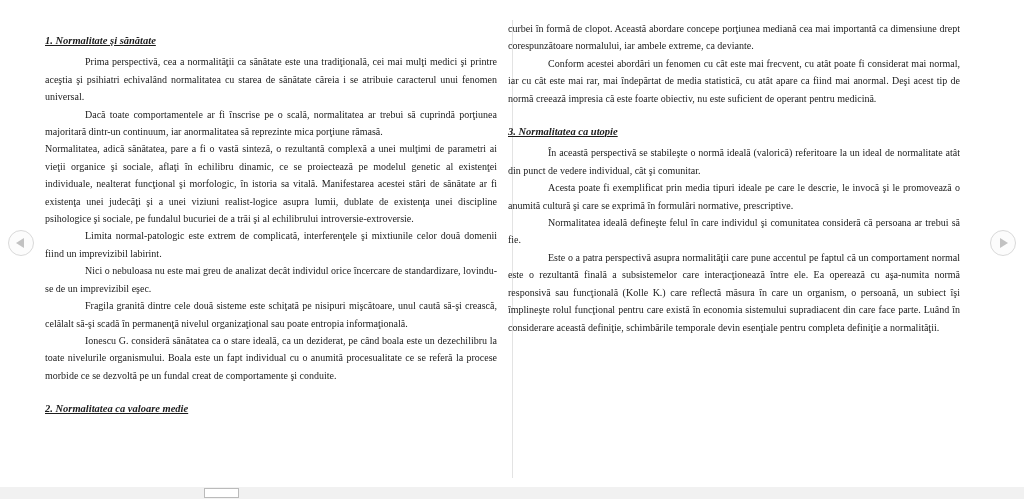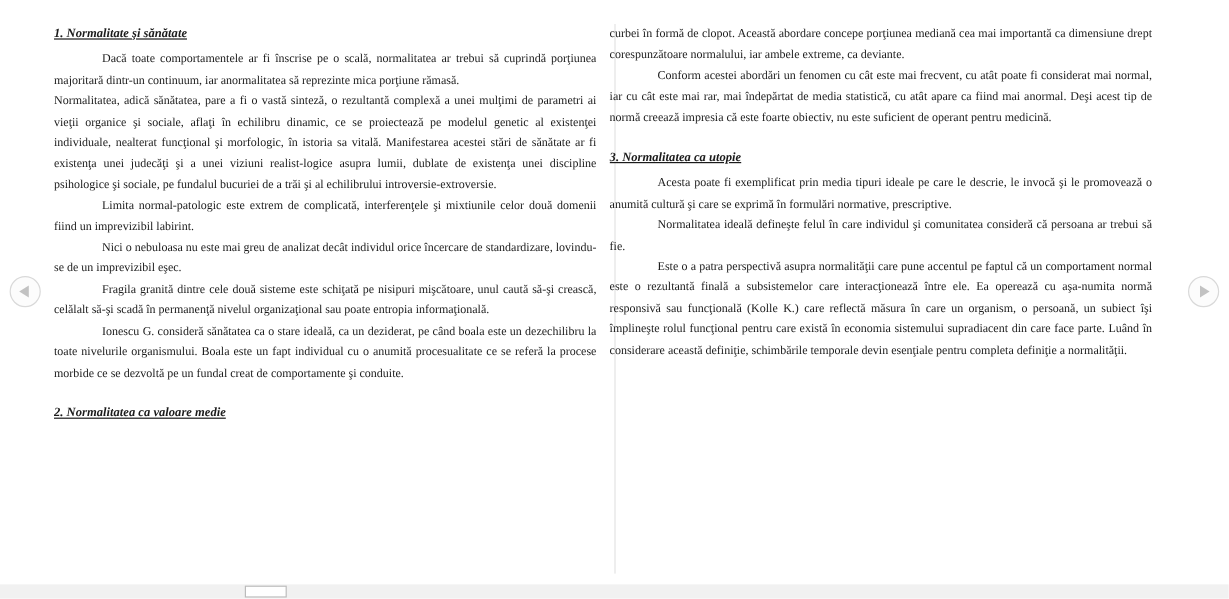--- a/index.html
+++ b/index.html
@@ -35,21 +35,21 @@
     text-indent: 40px;
   }
   .page p.no-indent { text-indent: 0; }
   .page h3 {
     font-size: 10.5px;
     font-weight: bold;
     font-style: italic;
     text-decoration: underline;
     margin: 16px 0 4px 0;
   }
-  .page h3.first { margin-top: 0; text-decoration: underline; }
+  .page h3.first { margin-top: 12px; text-decoration: underline; }
   .divider {
     position: absolute;
     left: 512px;
     top: 20px;
     width: 1px;
     height: 458px;
     background: #e3e3e3;
   }
   .nav-btn {
     position: absolute;
@@ -95,35 +95,37 @@
     cursor: pointer;
   }
 </style>
 </head>
 <body>
 
 <div class="viewer">
 
   <div class="page page-left">
     <h3 class="first">1. Normalitate şi sănătate</h3>
+    <p>Prima perspectivă, cea a normalităţii ca sănătate este una tradiţională, cei mai mulţi medici şi printre aceştia şi psihiatri echivalând normalitatea cu starea de sănătate căreia i se atribuie caracterul unui fenomen universal.</p>
     <p>Dacă toate comportamentele ar fi înscrise pe o scală, normalitatea ar trebui să cuprindă porţiunea majoritară dintr-un continuum, iar anormalitatea să reprezinte mica porţiune rămasă.</p>
     <p class="no-indent">Normalitatea, adică sănătatea,  pare a fi o vastă sinteză, o rezultantă complexă a unei mulţimi de parametri ai vieţii organice şi sociale, aflaţi în echilibru dinamic, ce se proiectează pe modelul genetic al existenţei individuale, nealterat funcţional şi morfologic, în istoria sa vitală. Manifestarea acestei stări de sănătate ar fi existenţa unei judecăţi şi a unei viziuni realist-logice asupra lumii, dublate de existenţa unei discipline psihologice şi sociale, pe fundalul bucuriei de a trăi şi al echilibrului introversie-extroversie.</p>
     <p>Limita normal-patologic este extrem de complicată, interferenţele şi mixtiunile celor două domenii fiind un imprevizibil labirint.</p>
     <p>Nici o nebuloasa nu este mai greu de analizat decât individul orice încercare de standardizare, lovindu-se de un imprevizibil eşec.</p>
     <p>Fragila granită dintre cele două sisteme este schiţată pe nisipuri mişcătoare, unul caută să-şi crească, celălalt să-şi scadă în permanenţă nivelul organizaţional sau poate entropia informaţională.</p>
     <p>Ionescu G. consideră sănătatea ca o stare ideală, ca un deziderat, pe când boala este un dezechilibru la toate nivelurile organismului. Boala este un fapt individual cu o anumită procesualitate ce se referă la procese morbide ce se dezvoltă pe un fundal creat de comportamente şi conduite.</p>
     <h3>2. Normalitatea ca valoare medie</h3>
   </div>
 
   <div class="divider"></div>
 
   <div class="page page-right">
     <p class="no-indent">curbei în formă de clopot. Această abordare concepe porţiunea mediană cea mai importantă ca dimensiune drept corespunzătoare normalului, iar ambele extreme, ca deviante.</p>
     <p>Conform acestei abordări un fenomen cu cât este mai frecvent, cu atât poate fi considerat mai normal, iar cu cât este mai rar, mai îndepărtat de media statistică, cu atât apare ca fiind mai anormal. Deşi acest tip de normă creează impresia că este foarte obiectiv, nu este suficient de operant pentru medicină.</p>
     <h3>3. Normalitatea ca utopie</h3>
+    <p>În această perspectivă se stabileşte o normă ideală (valorică) referitoare la un ideal de normalitate atât din punct de vedere individual, cât şi comunitar.</p>
     <p>Acesta poate fi exemplificat prin media tipuri ideale pe care le descrie, le invocă şi le promovează o anumită cultură şi care se exprimă în formulări normative, prescriptive.</p>
     <p>Normalitatea ideală defineşte felul în care individul şi comunitatea consideră că persoana ar trebui să fie.</p>
     <p>Este o a patra perspectivă asupra normalităţii care pune accentul pe faptul că un comportament normal este o rezultantă finală a subsistemelor care interacţionează între ele. Ea operează cu aşa-numita normă responsivă sau funcţională (Kolle K.) care reflectă măsura în care un organism, o persoană, un subiect îşi împlineşte rolul funcţional pentru care există în economia sistemului supradiacent din care face parte. Luând în considerare această definiţie, schimbările temporale devin esenţiale pentru completa definiţie a normalităţii.</p>
   </div>
 
   <div class="nav-btn nav-prev">
     <span class="tri tri-left"></span>
   </div>
   <div class="nav-btn nav-next">
     <span class="tri tri-right"></span>

